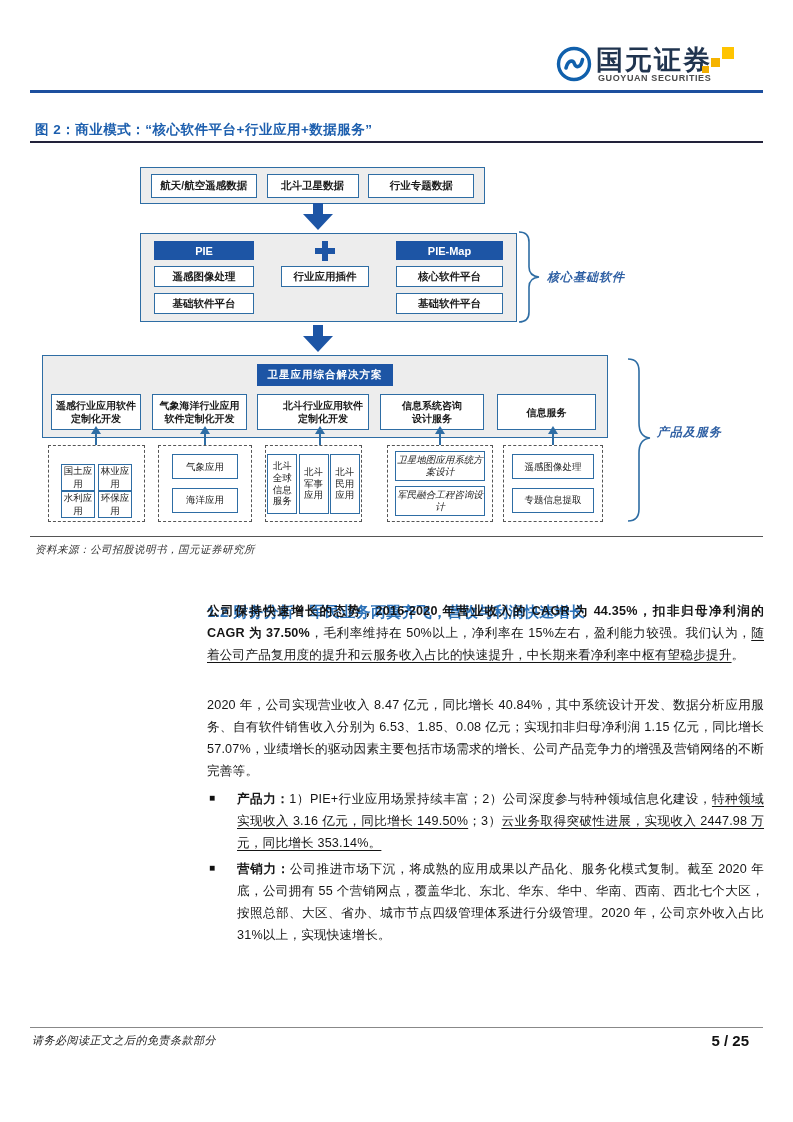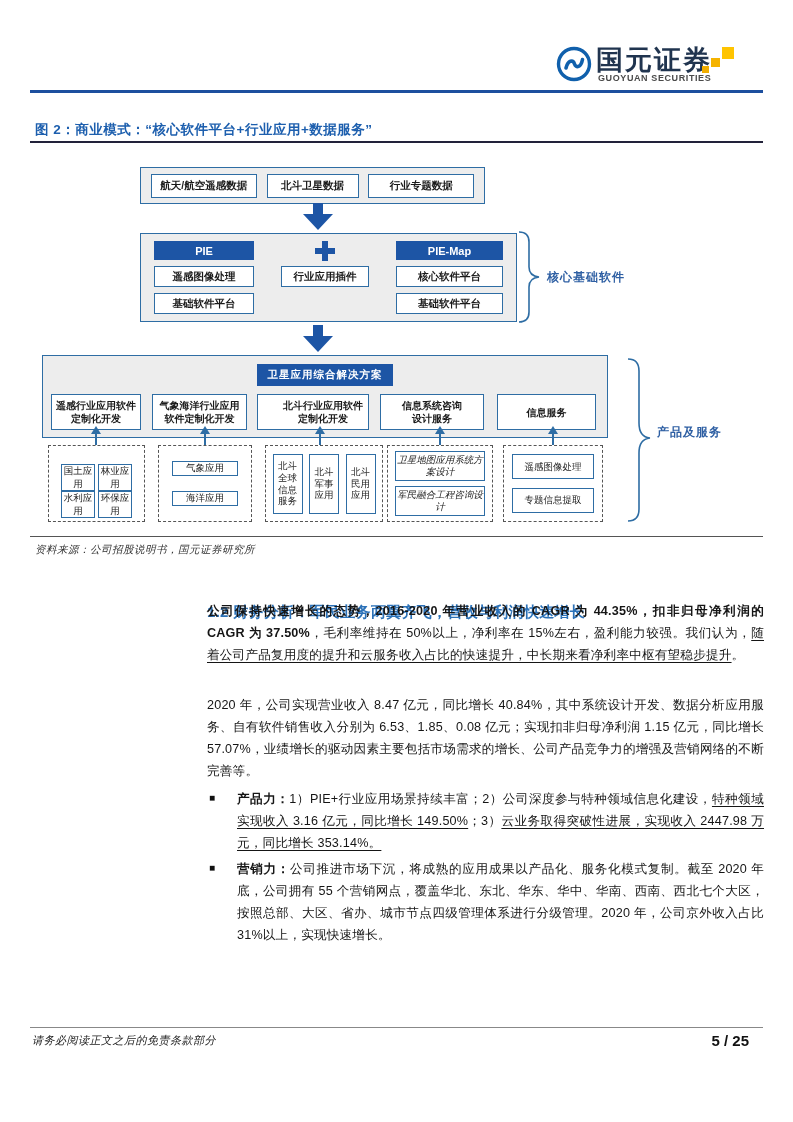--- a/index.html
+++ b/index.html
@@ -37,41 +37,41 @@
     grid-template-columns:100px 88px 107px; grid-template-rows:19px 21px 21px;
     justify-content:space-between; align-content:space-between; padding:7px 13px; }
   .mid-group .bluefill { font-size:11px; }
   .mid-group .wbox { font-size:10.5px; }
   .plus-wrap { display:flex; align-items:center; justify-content:center; position:relative; }
   .plus { position:relative; width:20px; height:20px; }
   .plus::before { content:""; position:absolute; left:0; top:7px; width:20px; height:6px; background:#1d55a5; }
   .plus::after  { content:""; position:absolute; left:7px; top:0; width:6px; height:20px; background:#1d55a5; }
 
   .brace { position:absolute; }
-  .brace-label { position:absolute; font-size:12px; font-weight:bold; color:#2e5fa3; white-space:nowrap; letter-spacing:1px; }
+  .brace-label { position:absolute; font-size:12px; font-weight:bold; font-style:italic; color:#2e5fa3; white-space:nowrap; letter-spacing:1px; }
 
   .sol-group { left:42px; top:355px; width:566px; height:83px; }
   .sol-header { position:absolute; left:50%; transform:translateX(-50%); top:8px; width:136px; height:22px; font-size:10.5px; letter-spacing:1px; }
   .svc { position:absolute; top:38px; height:36px; font-size:10px; padding:2px 4px; }
   .svc1 { left:8px;   width:90px; }
   .svc2 { left:109px; width:95px; }
   .svc3 { left:214px; width:112px;padding-left:24px; }
   .svc4 { left:337px; width:104px; padding:2px 17px; }
   .svc5 { left:454px; width:99px; }
 
   .connector { position:absolute; top:433px; width:2px; height:13px; background:#2e6da4; }
   .connector::before { content:""; position:absolute; left:-4px; top:-7px; border:5px solid transparent; border-top:none; border-bottom:8px solid #2e6da4; }
 
   .dgroup { position:absolute; top:445px; height:77px; border:1.2px dashed #555; background:#fff; }
   .dgroup .wbox { font-size:9.5px; font-weight:500; }
   .dg1 { left:48px; width:97px; display:grid; grid-template-columns:34px 34px; justify-content:space-between; align-content:space-between; padding:18px 12px; }
   .dg1 .wbox { width:34px; height:27px; }
   .dg2 { left:158px; width:94px; display:flex; flex-direction:column; justify-content:space-evenly; align-items:center; }
-  .dg2 .wbox { width:66px; height:15px; }
-  .dg3 { left:265px; width:118px; display:flex; justify-content:space-evenly; align-items:center; }
+  .dg2 .wbox { width:66px; height:25px; }
+  .dg3 { left:265px; width:97px; display:flex; justify-content:space-evenly; align-items:center; }
   .dg3 .wbox { width:30px; height:60px; padding:2px; line-height:1.25; }
   .dg4 { left:387px; width:106px; display:flex; flex-direction:column; justify-content:space-evenly; align-items:center; }
   .dg4 .wbox { width:90px; height:30px;font-style:italic; }
   .dg5 { left:503px; width:100px; display:flex; flex-direction:column; justify-content:space-evenly; align-items:center; }
   .dg5 .wbox { width:82px; height:25px; }
 
   .fig-rule { position:absolute; left:30px; top:536px; width:733px; height:1px; background:#555; }
   .fig-source { position:absolute; left:35px; top:543px; font-size:10.5px; font-style:italic; color:#333; letter-spacing:0.5px; }
 
   

